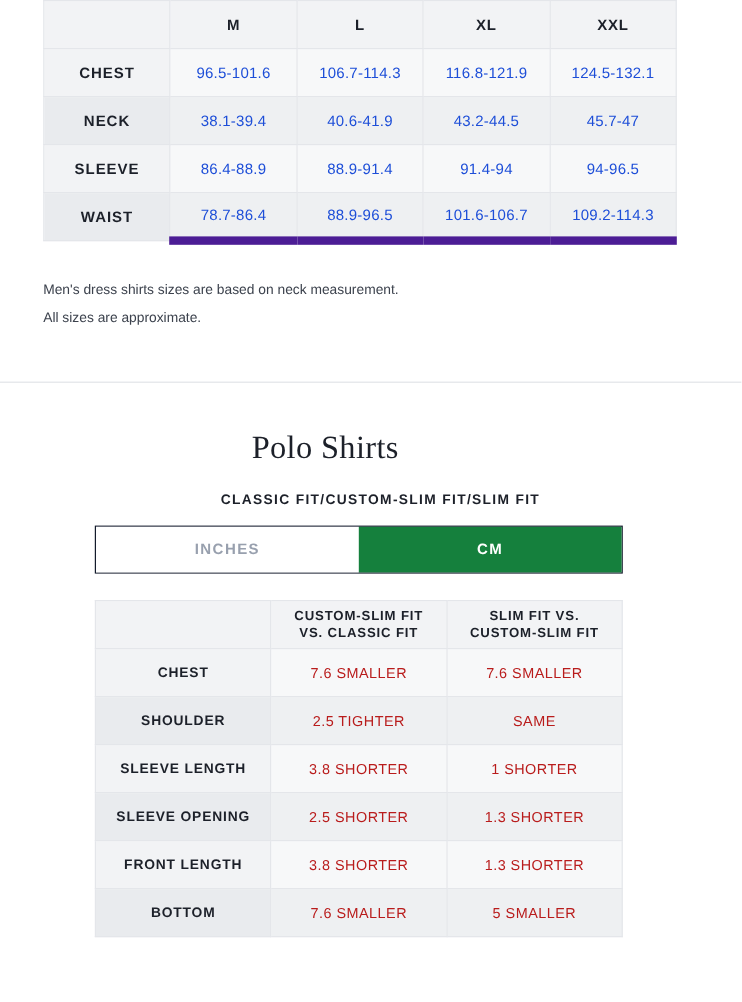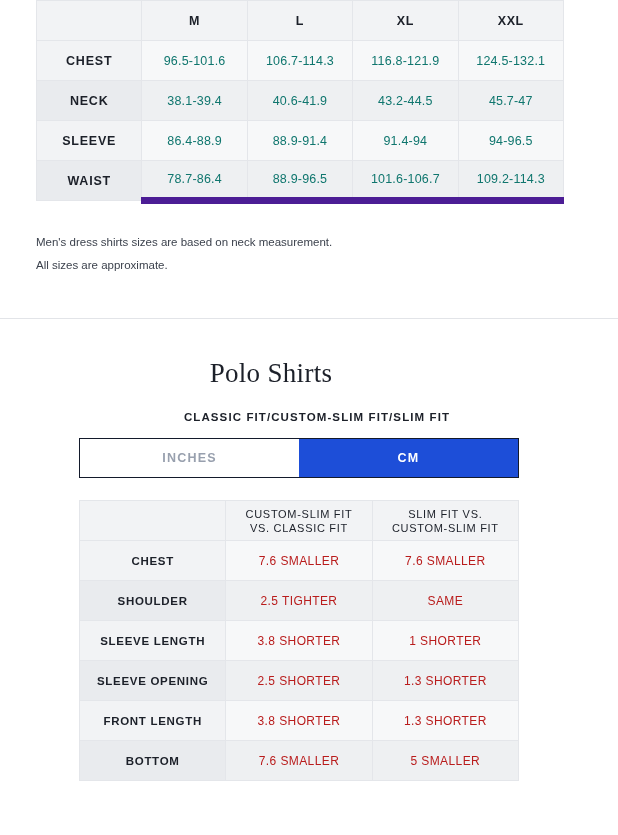--- a/index.html
+++ b/index.html
@@ -53,21 +53,21 @@
   table.sizes tbody th.rowlabel {
     background: #f2f3f5;
     font-weight: 700;
     font-size: 12.5px;
     letter-spacing: 0.8px;
     color: #1c2029;
     width: 80px;
   }
   table.sizes tbody td {
     background: #f7f8f9;
-    color: #0f766e;
+    color: #1d4ed8;
     font-weight: 400;
     font-size: 12.5px;
   }
   table.sizes tbody tr:nth-child(even) td {
     background: #eef0f2;
   }
   table.sizes tbody tr:nth-child(even) th.rowlabel {
     background: #e9ebee;
   }
   
@@ -143,21 +143,21 @@
     letter-spacing: 1.2px;
     cursor: pointer;
     user-select: none;
     text-align: right;
   }
   .unit-toggle .opt.inactive {
     background: #ffffff;
     color: #98a0ae;
   }
   .unit-toggle .opt.active {
-    background: #1d4ed8;
+    background: #15803d;
     color: #ffffff;
   }
 
   
   .cmp-wrap {
     position: absolute;
     left: 79px;
     top: 500px;
     width: 440px;
   }
@@ -169,21 +169,21 @@
   table.cmp th, table.cmp td {
     border: 1px solid #e4e6ea;
     text-align: center;
     vertical-align: middle;
     height: 40px;
     font-size: 12px;
   }
   table.cmp thead th {
     background: #f2f3f5;
     height: 40px;
-    font-weight: 400;
+    font-weight: 700;
     font-size: 11px;
     letter-spacing: 0.7px;
     line-height: 14px;
     color: #1c2029;
     padding: 4px 6px;
   }
   table.cmp thead th.corner { background: #f2f3f5; }
   table.cmp tbody th.rowlabel {
     background: #f2f3f5;
     font-weight: 700;

